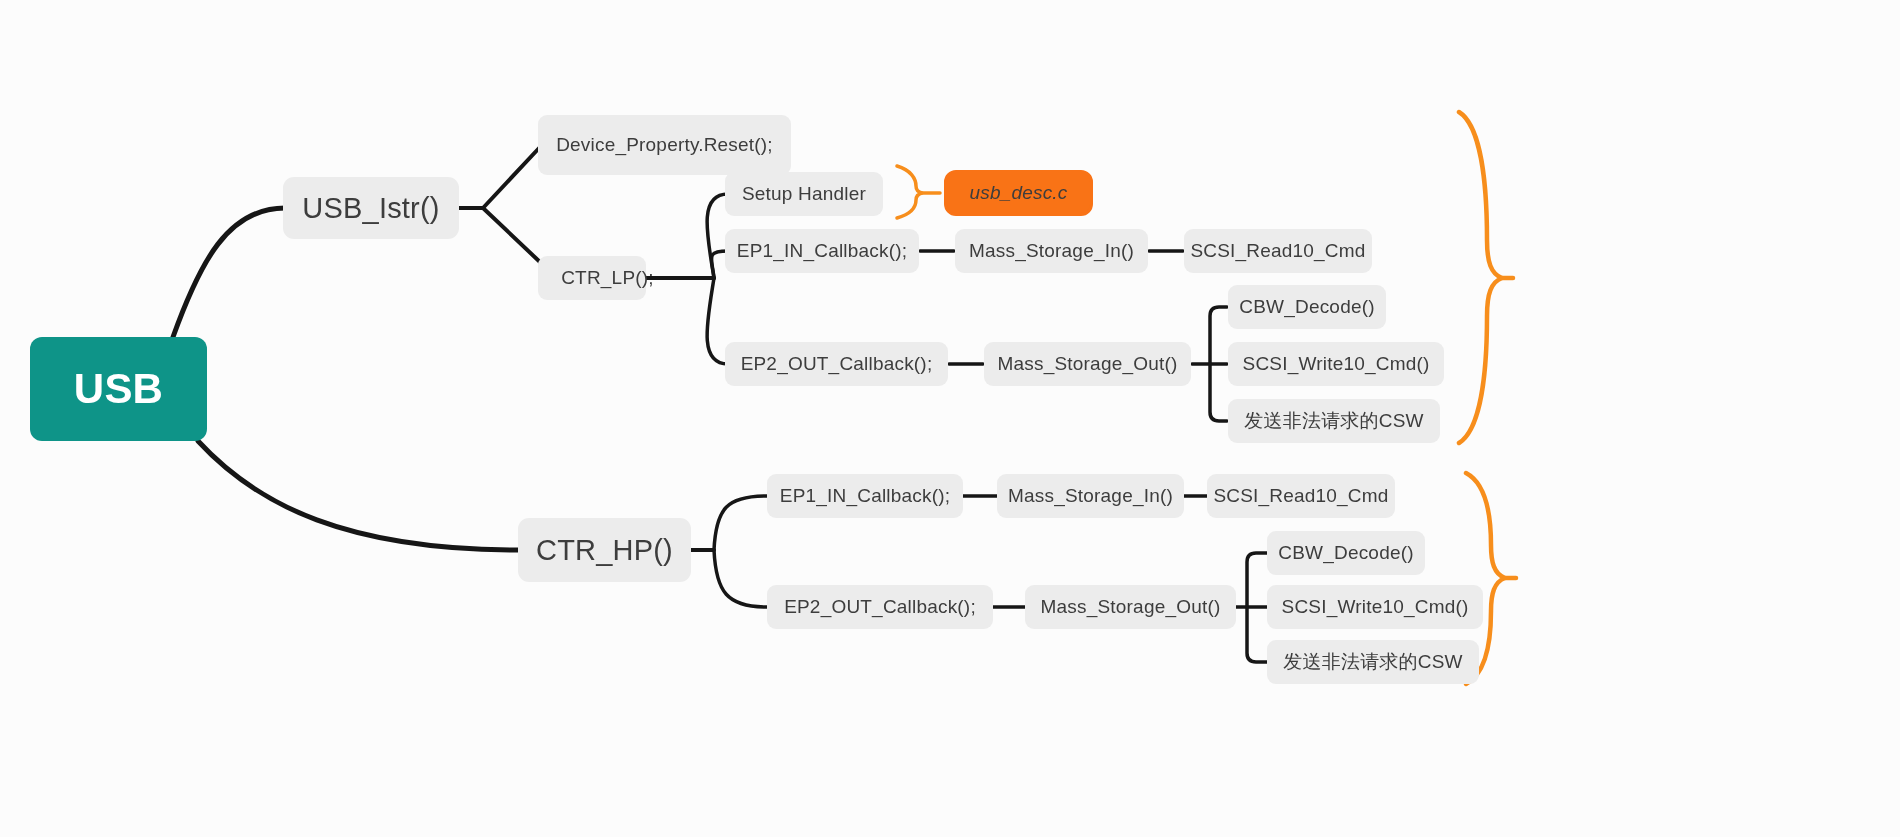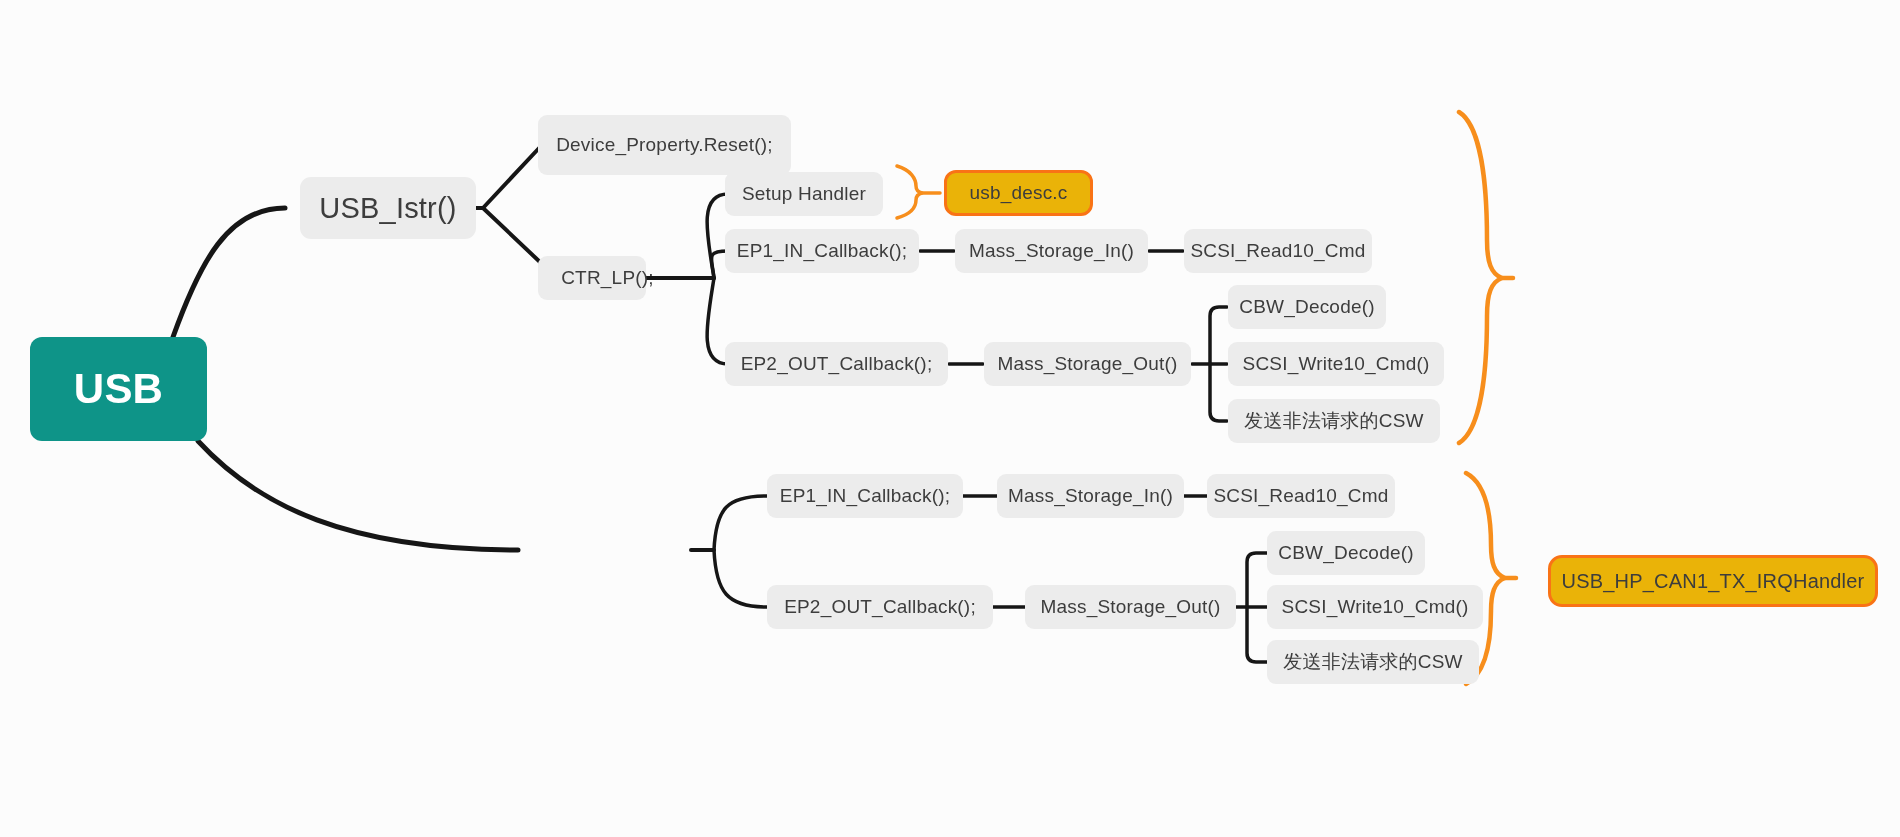--- a/index.html
+++ b/index.html
@@ -34,24 +34,25 @@
     color:#ffffff;
     font-size:42px;
     font-weight:bold;
     border-radius:12px;
   }
   .node-main{
     font-size:29px;
     border-radius:11px;
   }
   .node-summary{
-    background:#eab308;
+    background:#f97316;
     border:3px solid #f97316;
     border-radius:14px;
     font-size:20px;
+    font-style:italic;
   }
   .node-summary.small{
     border-width:3px;
     border-radius:12px;
     font-size:19px;
   }
 </style>
 </head>
 <body>
 
@@ -99,21 +100,21 @@
       <path d="M 1459,112 C 1480,125 1487,180 1487,240 C 1487,262 1491,274 1502,278 C 1491,282 1487,294 1487,316 C 1487,376 1480,430 1459,443" stroke-width="4.5"></path>
       <path d="M 1502,278 H 1513" stroke-width="4.5"></path>
 
       <path d="M 1466,473 C 1485,483 1491,511 1491,545 C 1491,562 1494,574 1505,578 C 1494,582 1491,594 1491,611 C 1491,645 1485,674 1466,684" stroke-width="4.5"></path>
       <path d="M 1505,578 H 1516" stroke-width="4.5"></path>
     </g>
   </svg>
 
   <div class="node node-root" style="left:30px;top:337px;width:177px;height:104px;">USB</div>
 
-  <div class="node node-main" style="left:300px;top:177px;width:176px;height:62px;text-align:center;">USB_Istr()</div>
+  <div class="node node-main" style="left:283px;top:177px;width:176px;height:62px;text-align:center;">USB_Istr()</div>
 
   <div class="node" style="left:538px;top:115px;width:253px;height:60px;">Device_Property.Reset();</div>
 
   <div class="node" style="left:538px;top:256px;width:108px;height:44px;padding-left:31px;">CTR_LP();</div>
 
   <div class="node" style="left:725px;top:172px;width:158px;height:44px;text-align:right;">Setup Handler</div>
 
   <div class="node node-summary small" style="left:944px;top:170px;width:149px;height:46px;">usb_desc.c</div>
 
   <div class="node" style="left:725px;top:229px;width:194px;height:44px;">EP1_IN_Callback();</div>
@@ -126,32 +127,32 @@
 
   <div class="node" style="left:984px;top:342px;width:207px;height:44px;">Mass_Storage_Out()</div>
 
   <div class="node" style="left:1228px;top:285px;width:158px;height:44px;">CBW_Decode()</div>
 
   <div class="node" style="left:1228px;top:342px;width:216px;height:44px;">SCSI_Write10_Cmd()</div>
 
   <div class="node" style="left:1228px;top:399px;width:212px;height:44px;">发送非法请求的CSW</div>
 
 
+  <div class="node node-main" style="left:518px;top:518px;width:173px;height:64px;">CTR_HP()</div>
 
   <div class="node" style="left:767px;top:474px;width:196px;height:44px;">EP1_IN_Callback();</div>
 
   <div class="node" style="left:997px;top:474px;width:187px;height:44px;">Mass_Storage_In()</div>
 
   <div class="node" style="left:1207px;top:474px;width:188px;height:44px;">SCSI_Read10_Cmd</div>
 
   <div class="node" style="left:767px;top:585px;width:226px;height:44px;">EP2_OUT_Callback();</div>
 
   <div class="node" style="left:1025px;top:585px;width:211px;height:44px;">Mass_Storage_Out()</div>
 
   <div class="node" style="left:1267px;top:531px;width:158px;height:44px;">CBW_Decode()</div>
 
   <div class="node" style="left:1267px;top:585px;width:216px;height:44px;">SCSI_Write10_Cmd()</div>
 
   <div class="node" style="left:1267px;top:640px;width:212px;height:44px;">发送非法请求的CSW</div>
 
-  <div class="node node-summary" style="left:1548px;top:555px;width:330px;height:52px;">USB_HP_CAN1_TX_IRQHandler</div>
 
 </div>
 
 </body></html>

